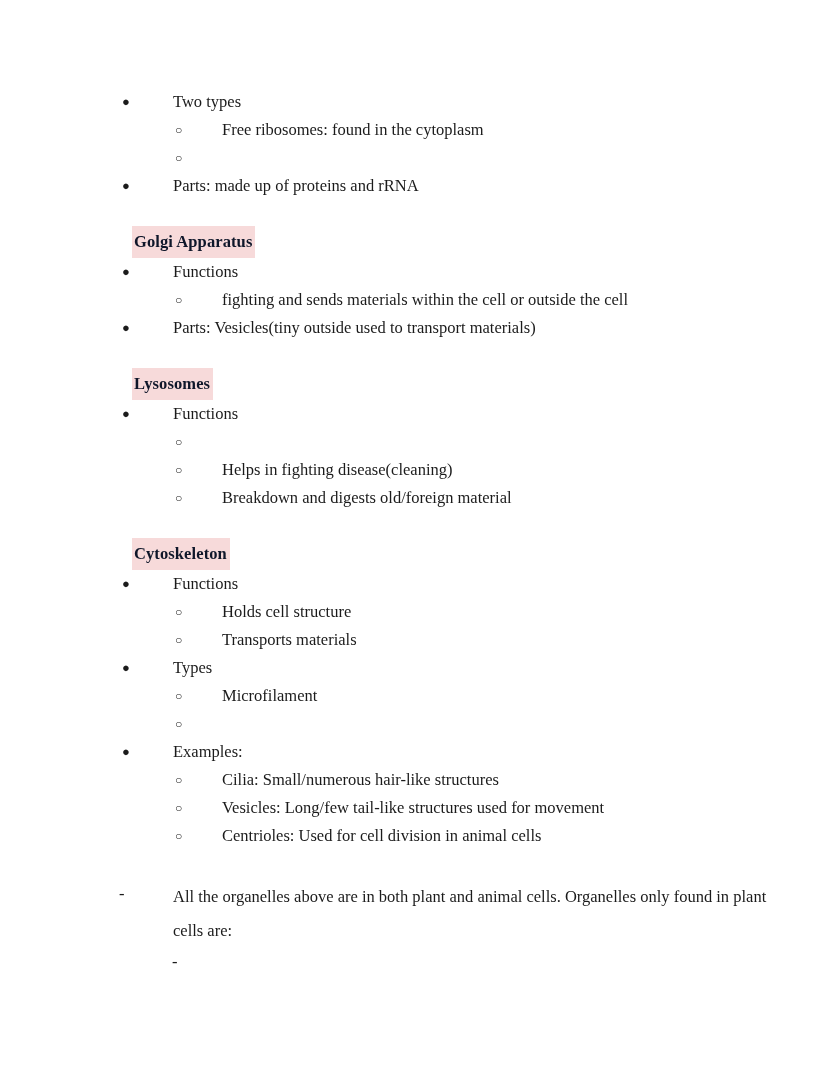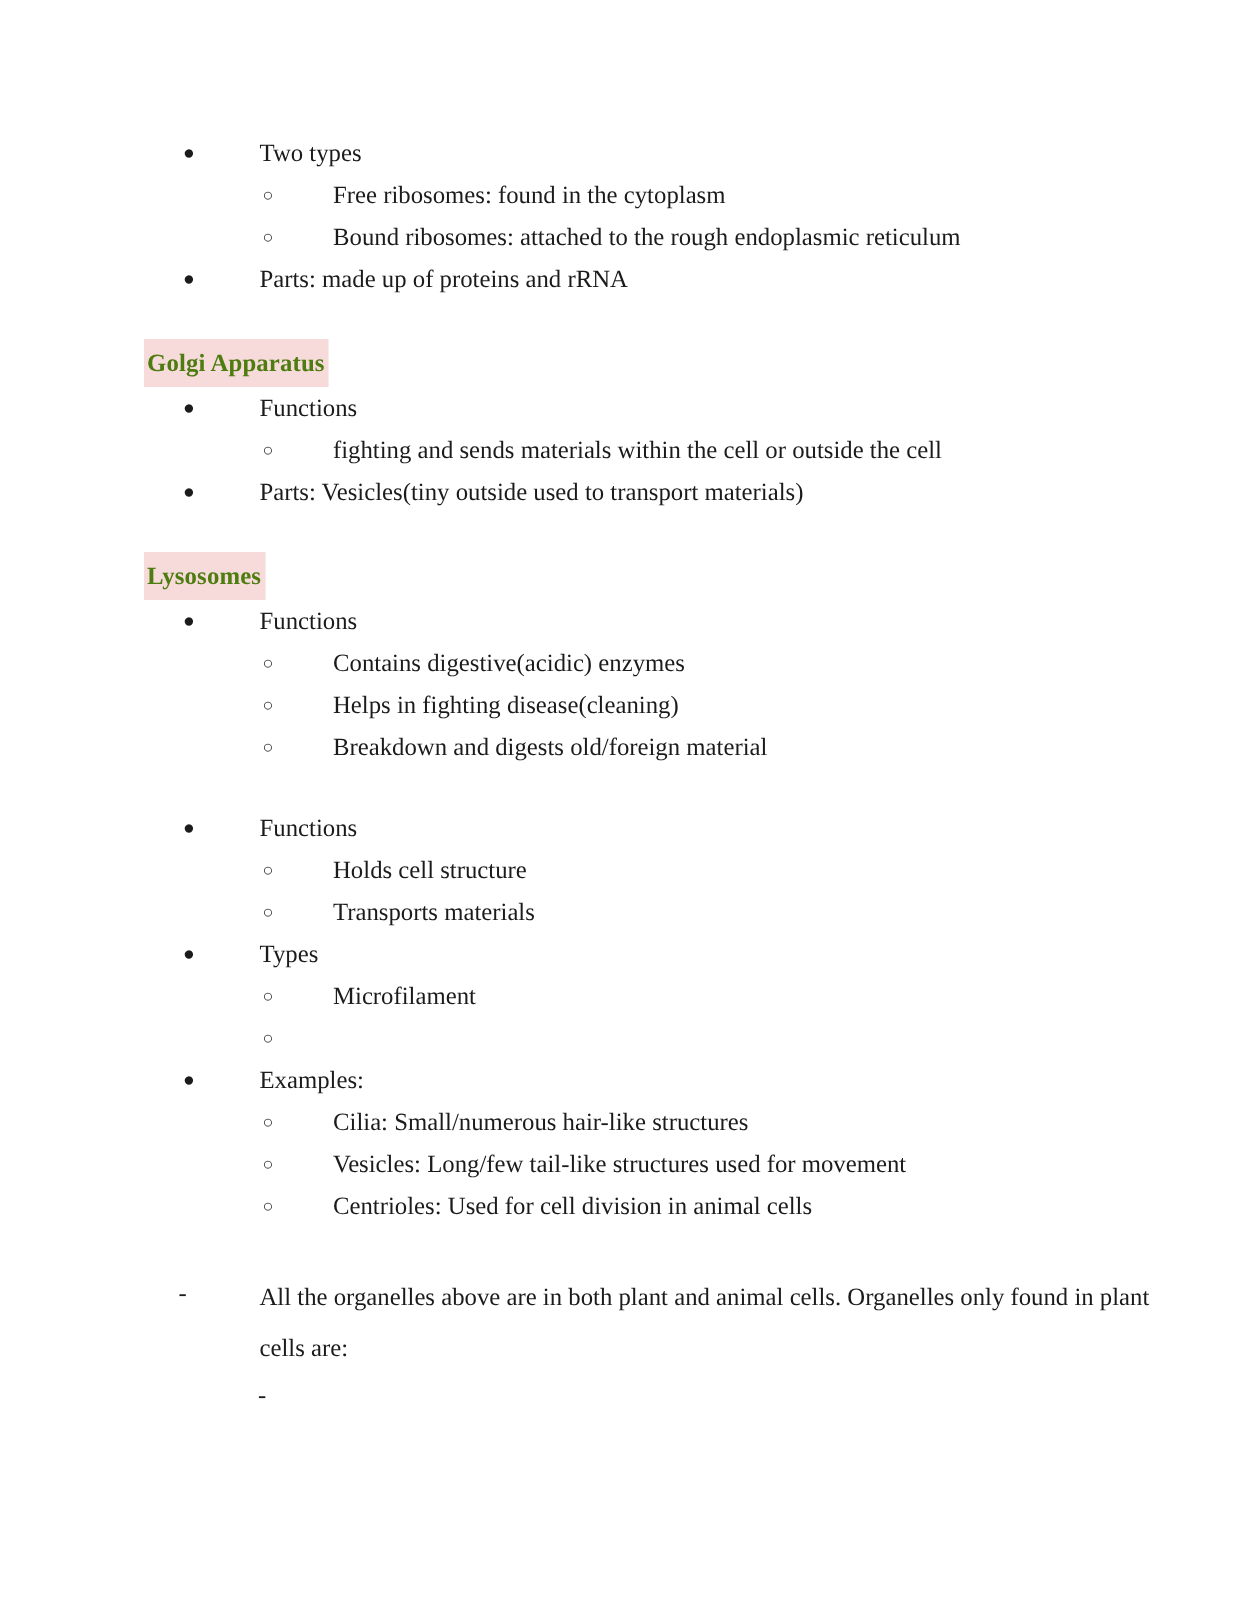--- a/index.html
+++ b/index.html
@@ -87,22 +87,23 @@
     font-size: 16.5px;
     font-weight: bold;
     margin: 0;
     padding: 0;
     white-space: nowrap;
   }
   .heading .hl {
     display: inline-block;
     background: #f7dada;
     padding: 2px 3px 2px 2px;
-    color: #4d7c0f;
+    color: #0f172a;
     letter-spacing: 0.1px;
+    margin-left: 36px;
   }
   .gap-md { height: 26px; }
   .gap-lg { height: 30px; }
 </style>
 </head>
 <body>
 
 <div class="page">
   <div class="doc-body">
 
@@ -110,21 +111,20 @@
       <div class="row lvl1">
         <span class="marker">●</span>
         <span class="txt">Two types</span>
       </div>
       <div class="row lvl2">
         <span class="marker">○</span>
         <span class="txt">Free ribosomes: found in the cytoplasm</span>
       </div>
       <div class="row lvl2">
         <span class="marker">○</span>
-        <span class="txt">Bound ribosomes: attached to the rough endoplasmic reticulum</span>
       </div>
       <div class="row lvl1">
         <span class="marker">●</span>
         <span class="txt">Parts: made up of proteins and rRNA</span>
       </div>
     </div>
 
     <div class="gap-md"></div>
 
     <div>
@@ -150,35 +150,37 @@
     <div>
       <div class="heading">
         <span class="hl">Lysosomes</span>
       </div>
       <div class="row lvl1">
         <span class="marker">●</span>
         <span class="txt">Functions</span>
       </div>
       <div class="row lvl2">
         <span class="marker">○</span>
-        <span class="txt">Contains digestive(acidic) enzymes</span>
       </div>
       <div class="row lvl2">
         <span class="marker">○</span>
         <span class="txt">Helps in fighting disease(cleaning)</span>
       </div>
       <div class="row lvl2">
         <span class="marker">○</span>
         <span class="txt">Breakdown and digests old/foreign material</span>
       </div>
     </div>
 
     <div class="gap-md"></div>
 
     <div>
+      <div class="heading">
+        <span class="hl">Cytoskeleton</span>
+      </div>
       <div class="row lvl1">
         <span class="marker">●</span>
         <span class="txt">Functions</span>
       </div>
       <div class="row lvl2">
         <span class="marker">○</span>
         <span class="txt">Holds cell structure</span>
       </div>
       <div class="row lvl2">
         <span class="marker">○</span>

